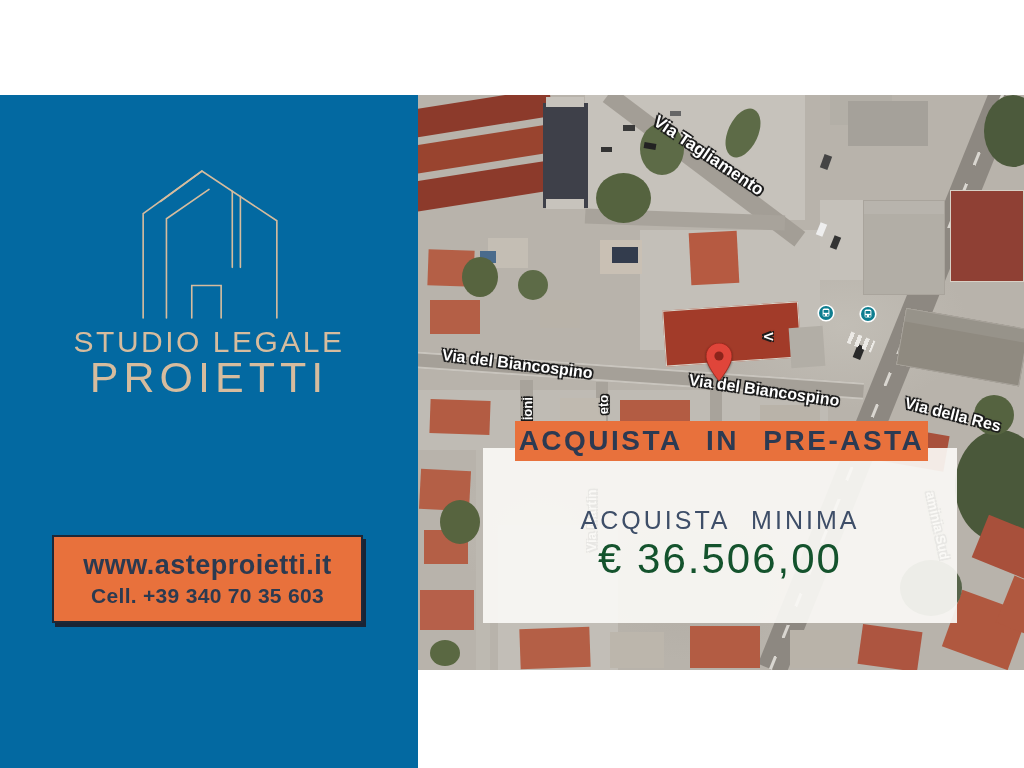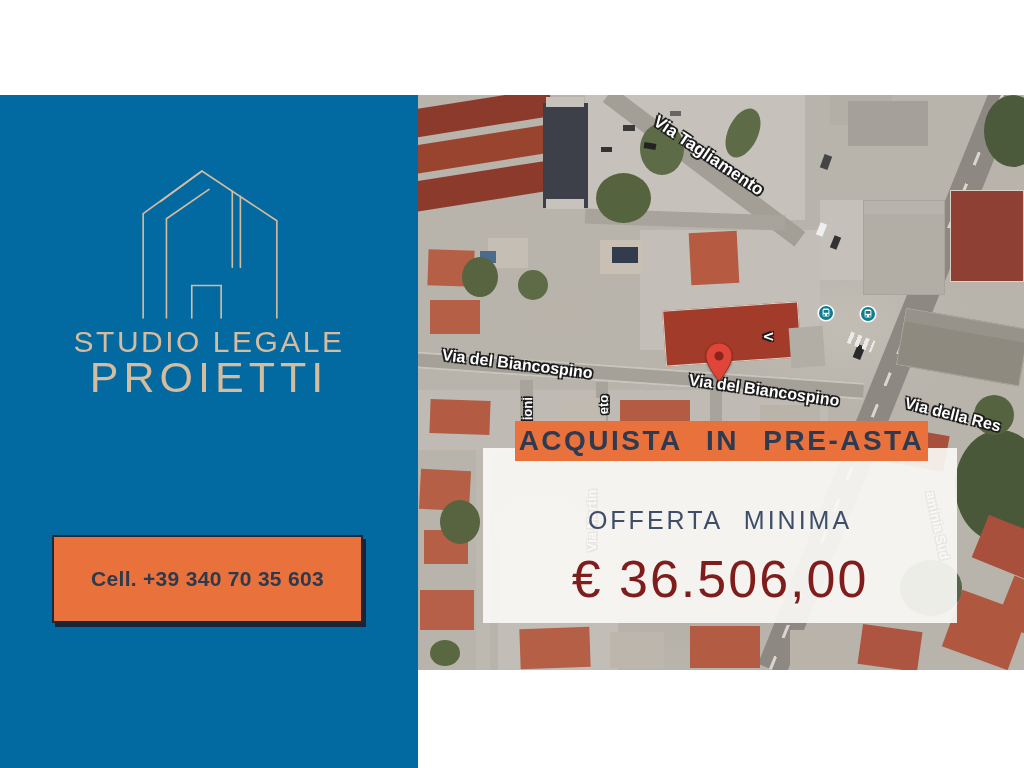--- a/index.html
+++ b/index.html
@@ -50,21 +50,21 @@
   .busicon{position:absolute;z-index:4;width:18px;height:18px;}
   .bus1{left:399px;top:209px;} .bus2{left:441px;top:210px;}
   .pin{position:absolute;z-index:4;left:288px;top:248px;width:26px;height:38px;
        filter:drop-shadow(0 1px 1px rgba(0,0,0,.4));}
 
   
   .offerbox{position:absolute;z-index:5;left:65px;top:353px;width:474px;height:175px;
             background:rgba(250,248,245,.92);display:flex;flex-direction:column;align-items:center;
             padding-top:58px;}
   .offlabel{color:#3e4e68;font-size:25px;letter-spacing:3px;word-spacing:12px;font-weight:400;}
-  .offamount{color:#7f1d1d;font-size:52px;letter-spacing:2px;font-weight:400;margin-top:14px;}
+  .offamount{color:#14532d;font-size:42px;letter-spacing:2px;font-weight:400;}
   .banner{position:absolute;z-index:6;left:97px;top:326px;width:413px;height:40px;background:#e8713c;
           display:flex;align-items:center;justify-content:center;}
   .bannertxt{color:#2c3a52;font-size:28px;font-weight:700;letter-spacing:2.5px;word-spacing:14px;white-space:nowrap;}
 </style>
 </head>
 <body>
 
 <div class="stage">
 
   <div class="panel">
@@ -72,20 +72,21 @@
       <path d="M7 153 V50 L65 8 L139 57 V153"></path>
       <path d="M30 153 V55 L72 26"></path>
       <path d="M65 8 L24 38"></path>
       <path d="M95 28 V103"></path>
       <path d="M103 33 V103"></path>
       <path d="M55 153 V121 H84 V153"></path>
     </svg>
     <div class="studio1">STUDIO LEGALE</div>
     <div class="studio2">PROIETTI</div>
     <div class="contact">
+      <div class="site">www.asteproietti.it</div>
       <div class="cell">Cell. +39 340 70 35 603</div>
     </div>
   </div>
 
   <div class="map">
     <div id="decor">
         <div class="b" style="left: 167px; top: 0px; width: 220px; height: 125px; background: rgb(198, 194, 187);"></div>
         <div class="b" style="left: 222px; top: 135px; width: 180px; height: 120px; background: rgb(195, 191, 184);"></div>
         <div class="b" style="left: 0px; top: 295px; width: 410px; height: 60px; background: rgb(191, 187, 180);"></div>
         <div class="b" style="left: 402px; top: 105px; width: 90px; height: 80px; background: rgb(197, 193, 186);"></div>
@@ -182,20 +183,20 @@
       <circle cx="7.1" cy="11" r="0.9" fill="#0d7d8f"></circle>
       <circle cx="10.9" cy="11" r="0.9" fill="#0d7d8f"></circle>
     </svg>
 
     <svg class="pin" viewBox="0 0 26 38">
       <path d="M13 0C5.8 0 0 5.8 0 13c0 9.7 13 25 13 25s13-15.3 13-25C26 5.8 20.2 0 13 0z" fill="#e0453a" stroke="#9e2b20" stroke-width="1"></path>
       <circle cx="13" cy="13" r="4.6" fill="#8c241b"></circle>
     </svg>
 
     <div class="offerbox">
-      <div class="offlabel">OFFERTA  MINIMA</div>
+      <div class="offlabel">ACQUISTA  MINIMA</div>
       <div class="offamount">€ 36.506,00</div>
     </div>
     <div class="banner">
       <span class="bannertxt">ACQUISTA  IN  PRE-ASTA</span>
     </div>
   </div>
 </div>
 
 </body></html>

